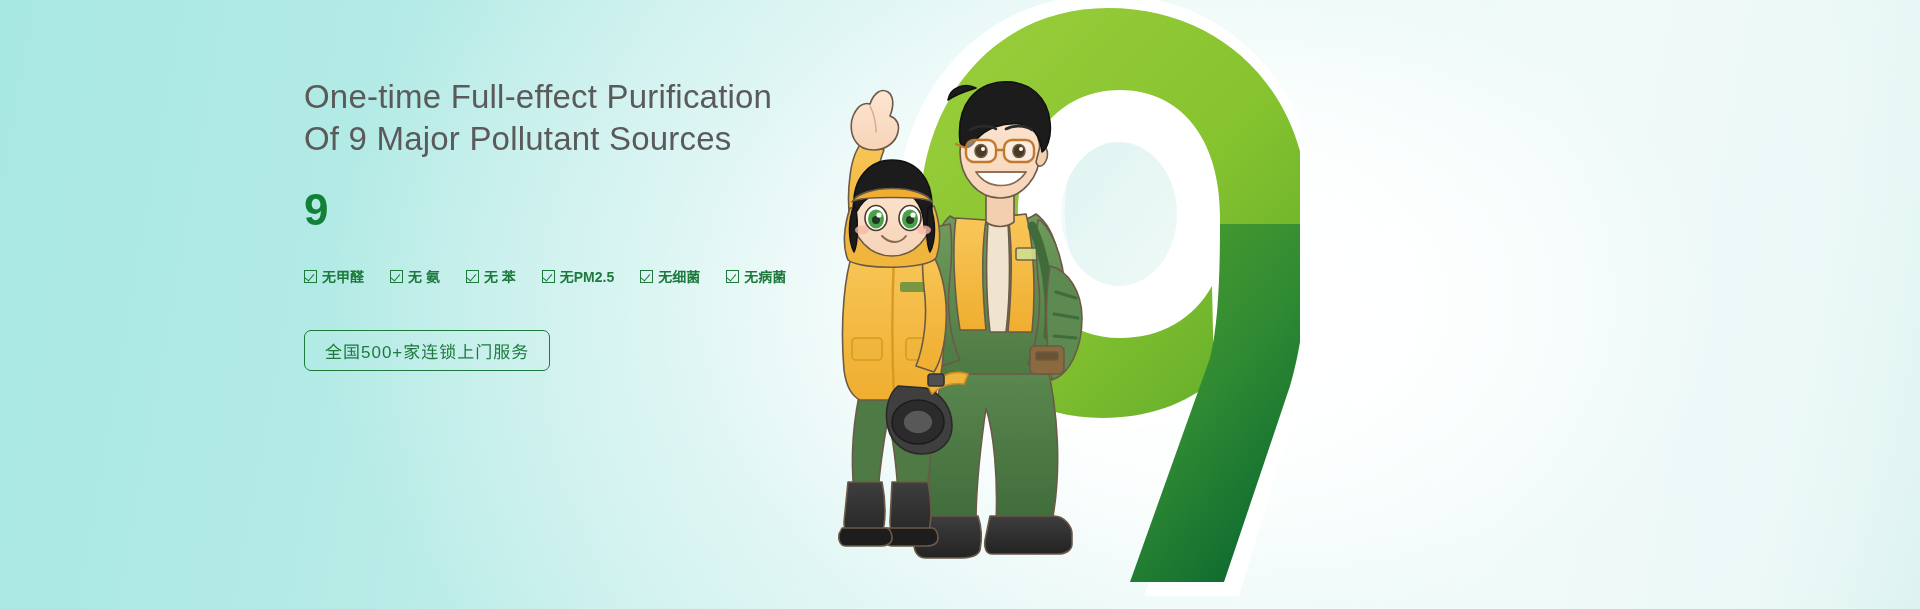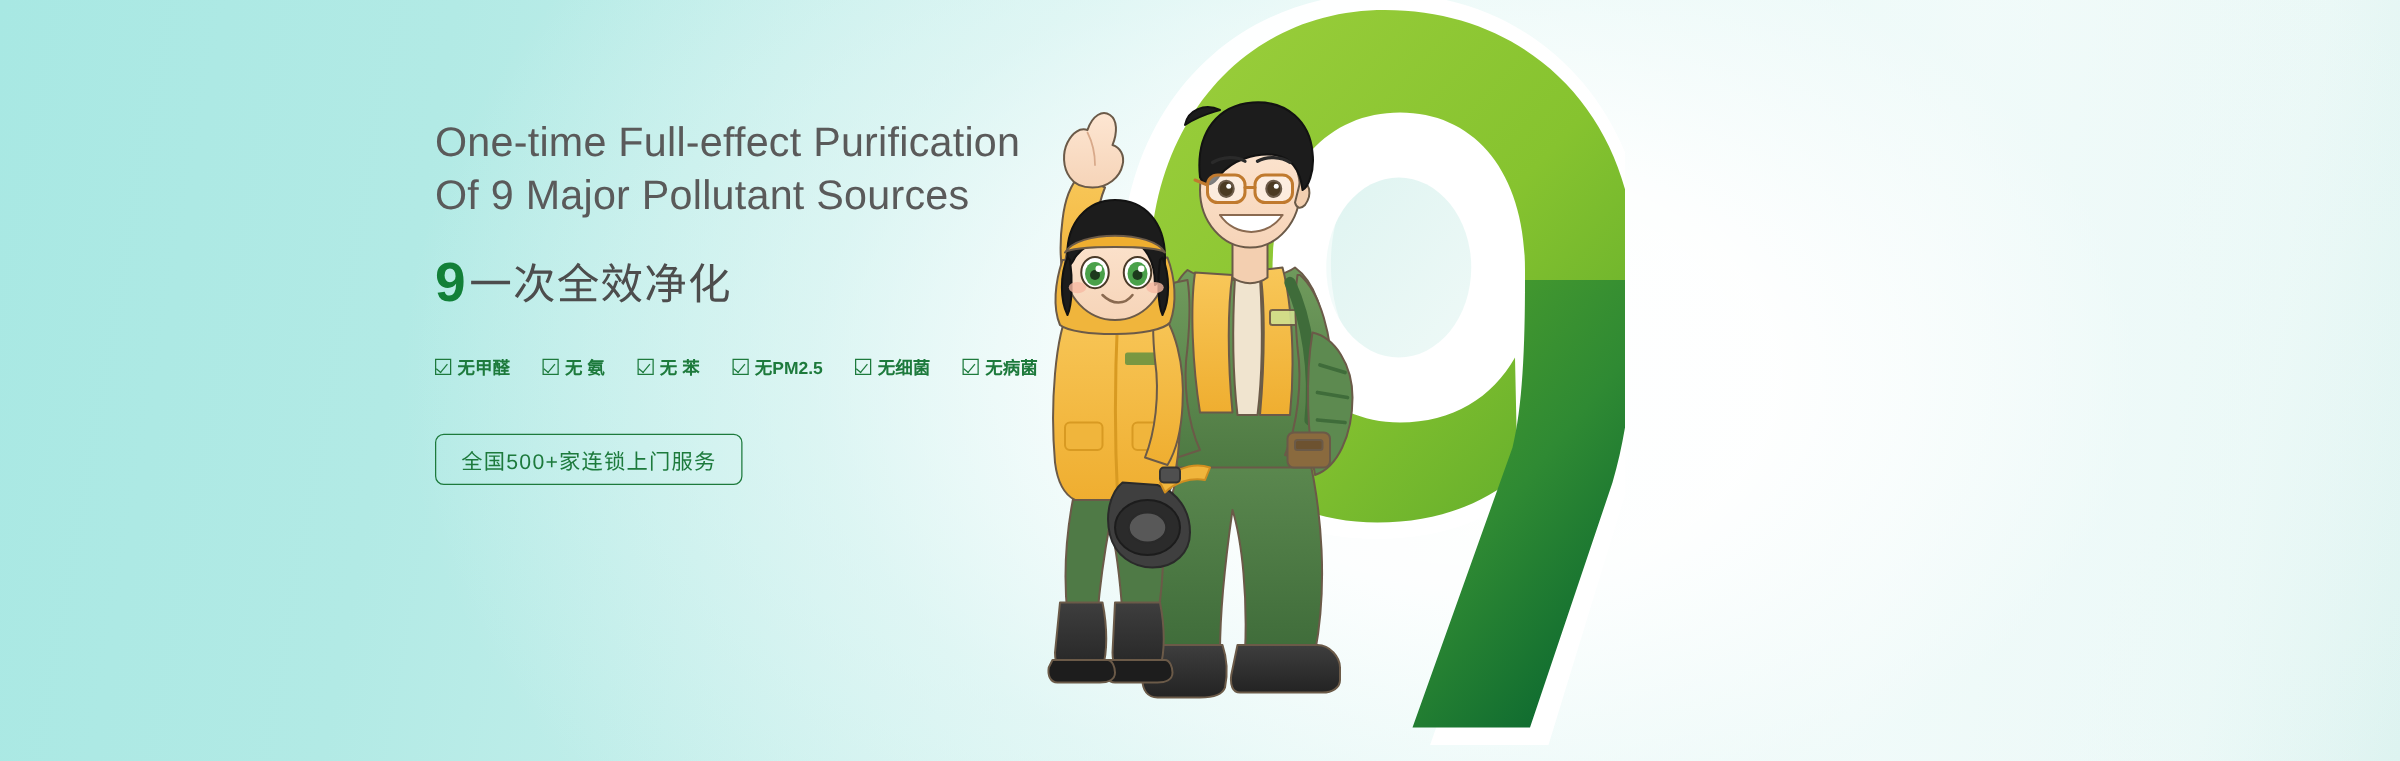--- a/index.html
+++ b/index.html
@@ -14,23 +14,22 @@
     width:1920px; height:609px;
     background:
       radial-gradient(ellipse 1100px 760px at 1180px 300px, #ffffff 0%, rgba(255,255,255,0.92) 22%, rgba(238,250,249,0.55) 48%, rgba(190,236,233,0.0) 78%),
       linear-gradient(100deg, #a8e8e3 0%, #b2eae5 18%, #cdf1ee 42%, #e6f8f6 62%, #f3fbfa 78%, #eaf8f6 92%, #ddf3f0 100%);
     overflow:hidden;
   }
 
   
   .text-col {
     position:absolute;
-    left:304px; top:93px;
+    left:304px; top:76px;
     width:640px;
-    margin-left:44px;
   }
   .headline-en {
     font-size:33px;
     line-height:1.28;
     font-weight:400;
     color:#5a5a5a;
     letter-spacing:0.2px;
     white-space:pre-line;
   }
   .headline-cn {
@@ -354,21 +353,20 @@
     </svg>
   </div>
 
   <div class="text-col">
 
     <div class="headline-en">One-time Full-effect Purification
 Of 9 Major Pollutant Sources</div>
 
     <div class="headline-cn">
       <span class="nine">9</span>
-      <span class="cn-b">一次全效净化</span>
     </div>
 
     <div class="features">
       <div class="feature">
         <span class="chk"></span>
         <span>无甲醛</span>
       </div>
       <div class="feature">
         <span class="chk"></span>
         <span>无 氨</span>

